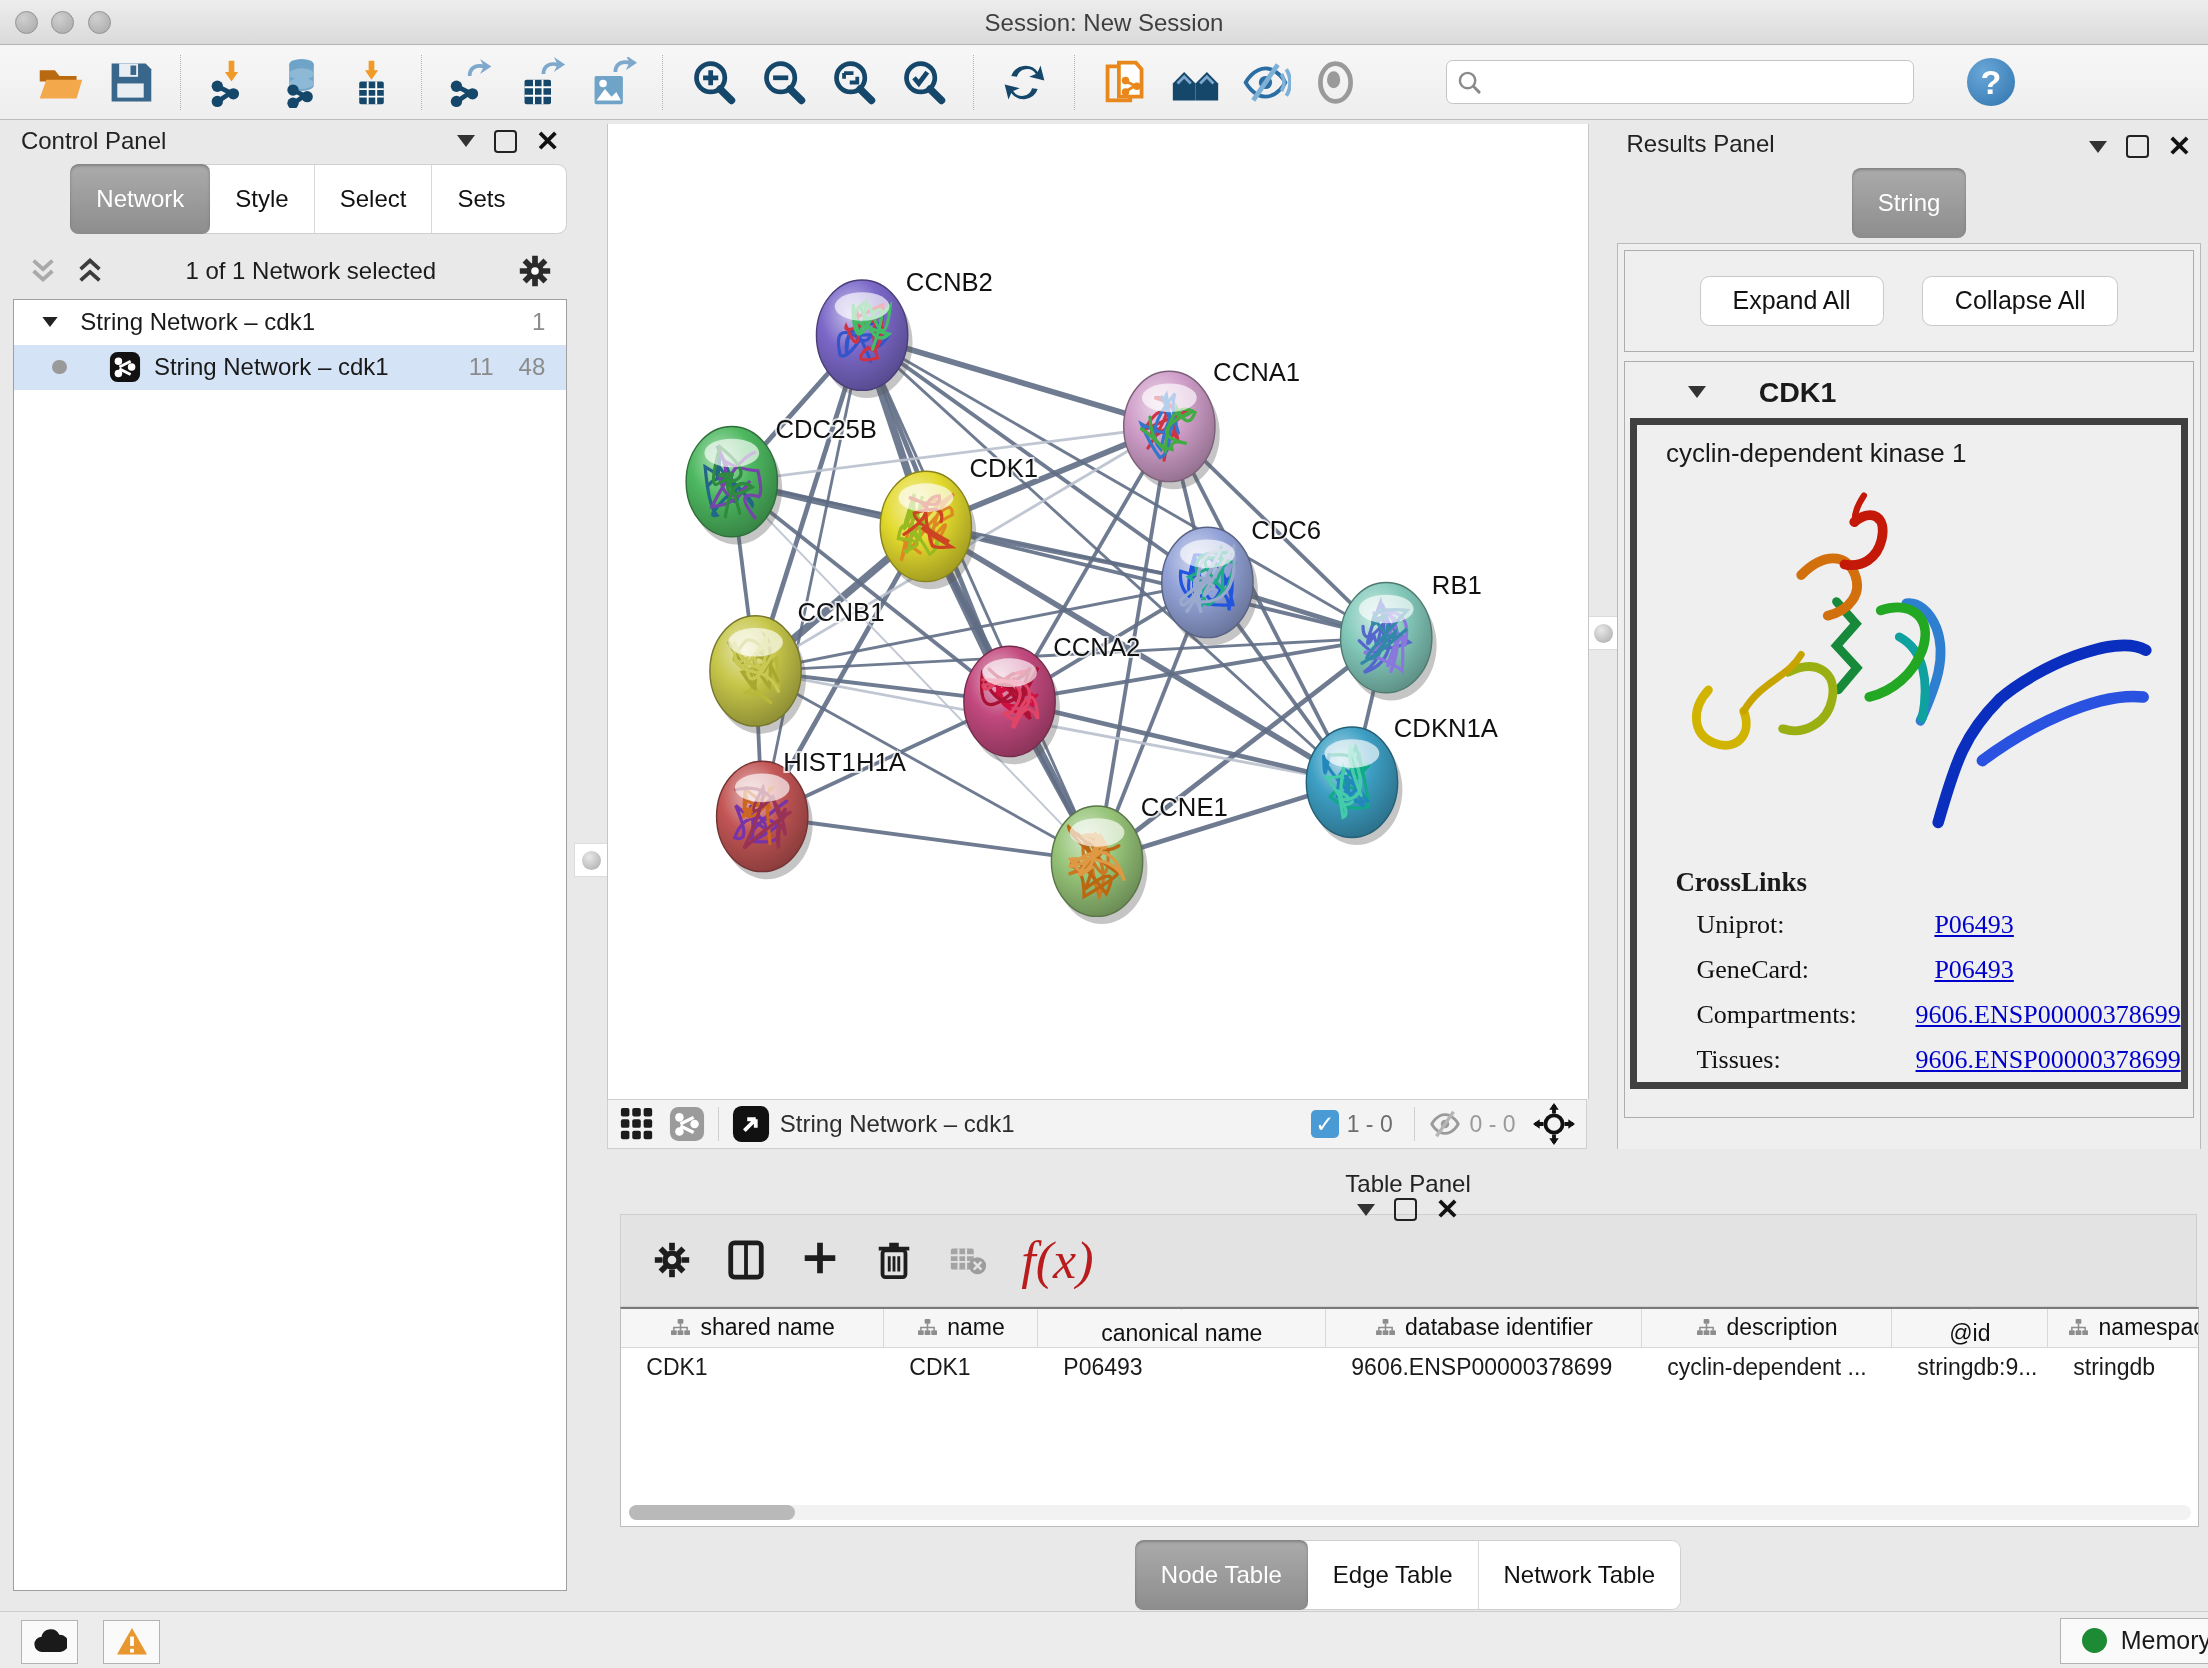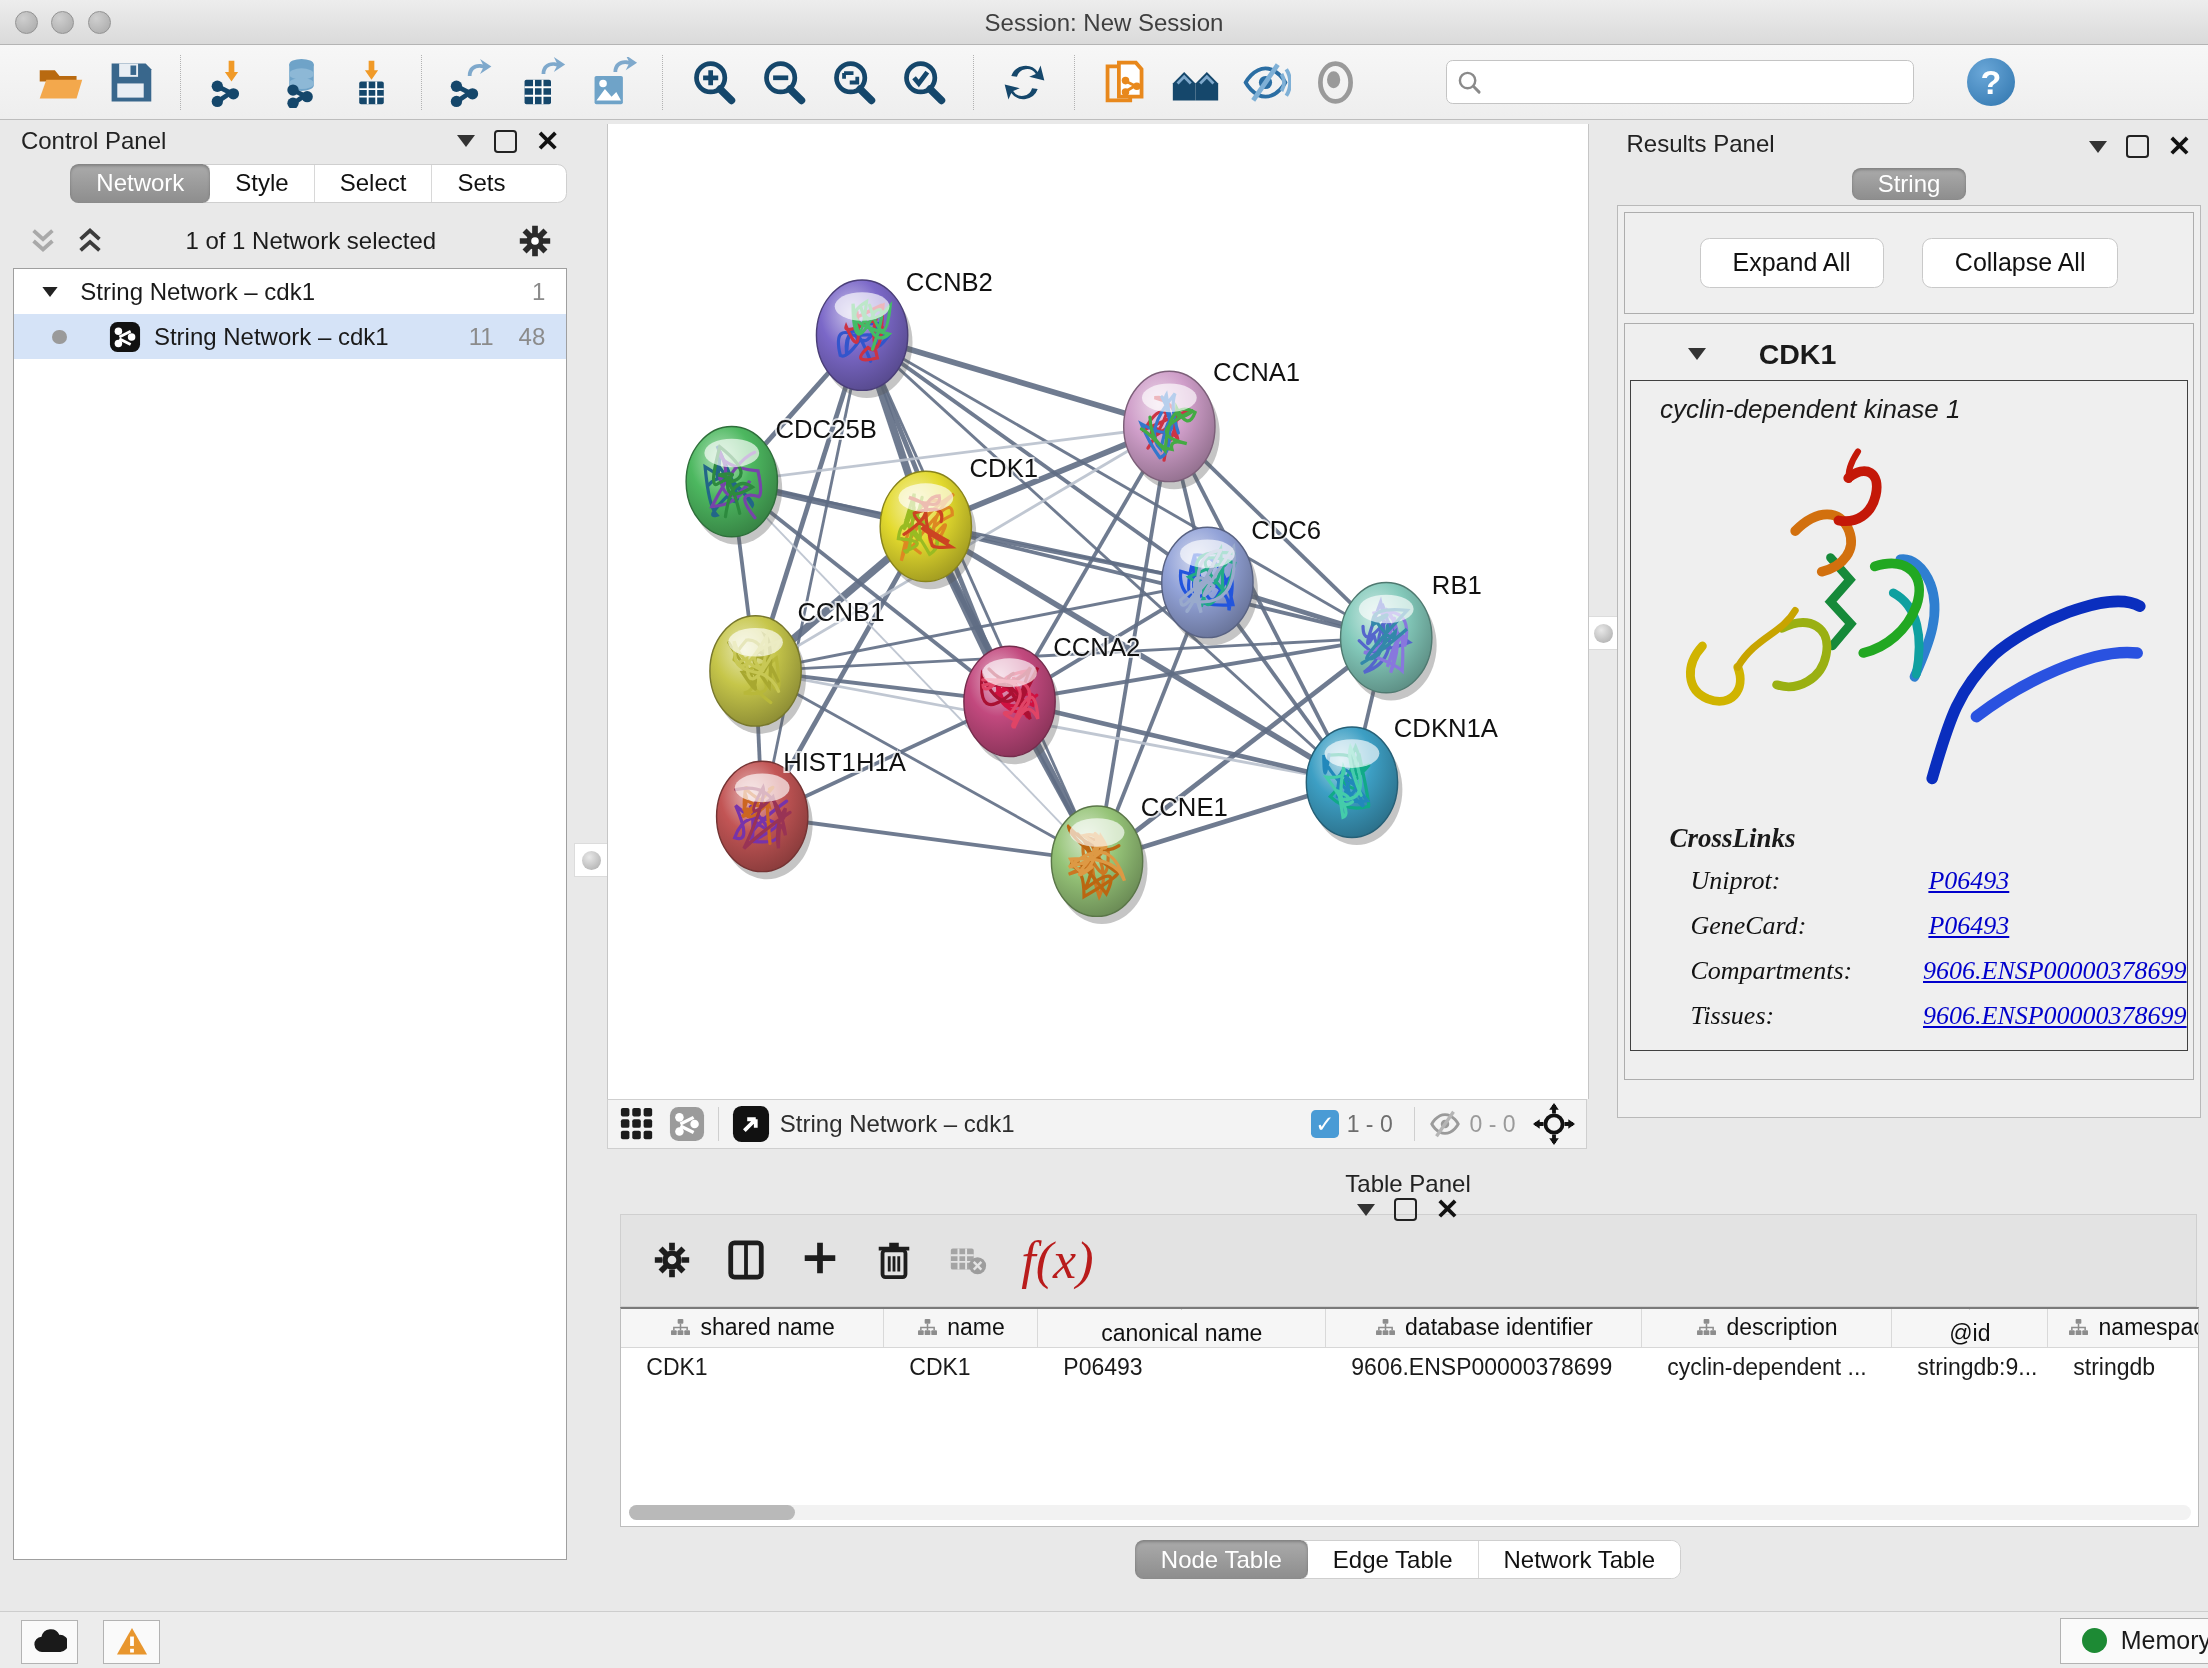--- a/index.html
+++ b/index.html
@@ -37,21 +37,21 @@
   .floatbox{width:19px;height:19px;border:2.9px solid #222;border-radius:3.8px;display:inline-block;cursor:pointer;}
   .closex{font-size:28.5px;font-weight:bold;color:#111;line-height:19px;cursor:pointer;}
 
   
   .seg{display:flex;background:#fff;border:1px solid #cfcfcf;border-radius:9.5px;}
   .seg .tab{padding:4.8px 25px;font-size:24px;color:#111;border-right:1px solid #d8d8d8;
     background:#fff;cursor:pointer;white-space:nowrap;display:flex;align-items:center;}
   .seg .tab:first-child{border-radius:8.6px 0 0 8.6px;}
   .seg .tab:last-child{border-right:none;border-radius:0 8.6px 8.6px 0;}
   .seg .tab.sel{background:linear-gradient(#ababab,#8d8d8d);color:#fff;border-radius:8.6px;
-    margin:-1px;padding:2px 26px;box-shadow:inset 0 1.9px 2.9px rgba(0,0,0,.25);}
+    margin:-1px;padding:21px 26px;box-shadow:inset 0 1.9px 2.9px rgba(0,0,0,.25);}
 
   
   .cp{left:13.3px;top:124px;width:554px;height:1455px;}
   .cp-head{display:flex;justify-content:space-between;align-items:center;height:34px;padding:0 7.6px;}
   .cp-tabs{margin:5.7px 0 0 57px;}
   .cp-row2{display:flex;align-items:center;height:48px;margin-top:13.3px;padding:0 13.3px;}
   .cp-summary{flex:1;text-align:center;font-size:24px;color:#1c1c1c;}
   .treebox{background:#fff;border:1.9px solid #9f9f9f;height:1290px;margin-top:3.8px;overflow:hidden;}
   .trow{display:flex;align-items:center;height:45px;font-size:24px;}
   .trow .cnt{color:#8b8b8b;margin-left:auto;}
@@ -81,21 +81,21 @@
   .rp-head{display:flex;justify-content:space-between;align-items:flex-end;height:34px;padding:0 9.5px;}
   .rp-tab{margin:9.5px auto 0;display:flex;justify-content:center;}
   .rp-body{border:1.9px solid #b9b9b9;background:#efefef;margin-top:5.7px;height:913px;
     padding:5.7px;box-sizing:border-box;}
   .rp-expbox{border:1.9px solid #adadad;background:#efefef;padding:25px 0;text-align:center;}
   .btn{display:inline-block;background:#fff;border:1.9px solid #c9c9c9;border-radius:9.5px;
     font-size:25px;padding:9.5px 32px;cursor:pointer;color:#111;}
   .rp-section{border:1.9px solid #adadad;margin-top:9.5px;background:#efefef;height:757px;box-sizing:border-box;}
   .rp-sechead{display:flex;align-items:center;gap:53px;padding:13.3px 0 9.5px 63px;}
   .rp-secname{font-size:28.5px;font-weight:bold;}
-  .rp-inner{border:1px solid #404040;margin:0 5.7px;background:#efefef;height:671px;box-sizing:border-box;overflow:hidden;font-style:italic;}
+  .rp-inner{border:7px solid #404040;margin:0 5.7px;background:#efefef;height:671px;box-sizing:border-box;overflow:hidden;}
   .rp-desc{font-size:26px;padding:13.3px 0 0 28.5px;}
   .xl-title{font-family:"Liberation Serif",serif;font-weight:bold;font-size:27px;padding:15px 0 3.8px 38px;}
   .xl-row{display:flex;font-family:"Liberation Serif",serif;font-size:26px;padding:7.6px 0 7.6px 59px;}
   .xl-label{width:238px;color:#111;}
   .xl-link{color:#0000cc;text-decoration:underline;cursor:pointer;}
 
   
   .hsplit{left:607px;top:1149px;width:1602px;height:21px;background:#e9e9e9;}
 
   

